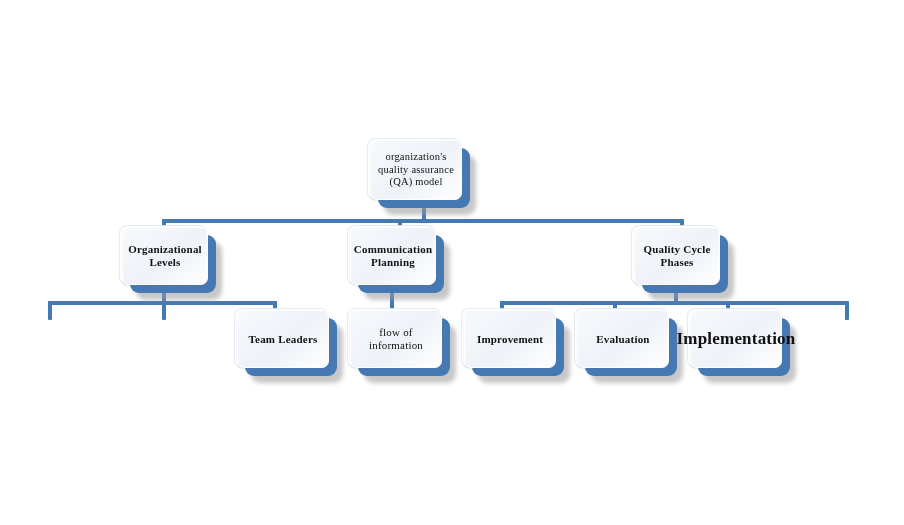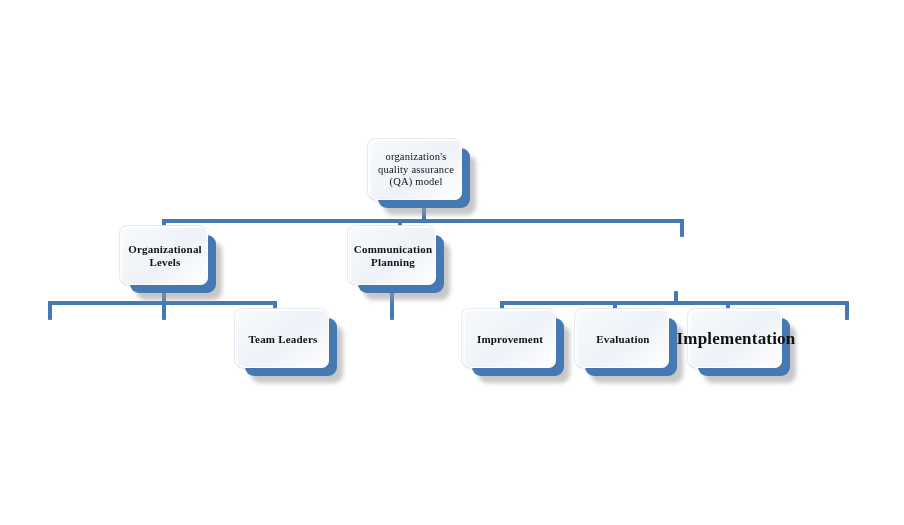--- a/index.html
+++ b/index.html
@@ -95,26 +95,44 @@
     </div>
     <div class="node bold" style="left: 358px; top: 235px; width: 86px; height: 58px;">
       <div class="shadow"></div>
       <div class="ghost"></div>
       <div class="body">
         <div class="panel">
           <div class="label" style="font-size: 11px;">Communication Planning</div>
         </div>
       </div>
     </div>
+    <div class="node bold" style="left: 642px; top: 235px; width: 86px; height: 58px;">
+      <div class="shadow"></div>
+      <div class="ghost"></div>
+      <div class="body">
+        <div class="panel">
+          <div class="label" style="font-size: 11px;">Quality Cycle Phases</div>
+        </div>
+      </div>
+    </div>
     <div class="node bold" style="left: 245px; top: 318px; width: 92px; height: 58px;">
       <div class="shadow"></div>
       <div class="ghost"></div>
       <div class="body">
         <div class="panel">
           <div class="label" style="font-size: 11px;">Team  Leaders</div>
+        </div>
+      </div>
+    </div>
+    <div class="node reg" style="left: 358px; top: 318px; width: 92px; height: 58px;">
+      <div class="shadow"></div>
+      <div class="ghost"></div>
+      <div class="body">
+        <div class="panel">
+          <div class="label" style="font-size: 11px;">flow of information</div>
         </div>
       </div>
     </div>
     <div class="node bold" style="left: 472px; top: 318px; width: 92px; height: 58px;">
       <div class="shadow"></div>
       <div class="ghost"></div>
       <div class="body">
         <div class="panel">
           <div class="label" style="font-size: 11px;">Improvement</div>
         </div>

